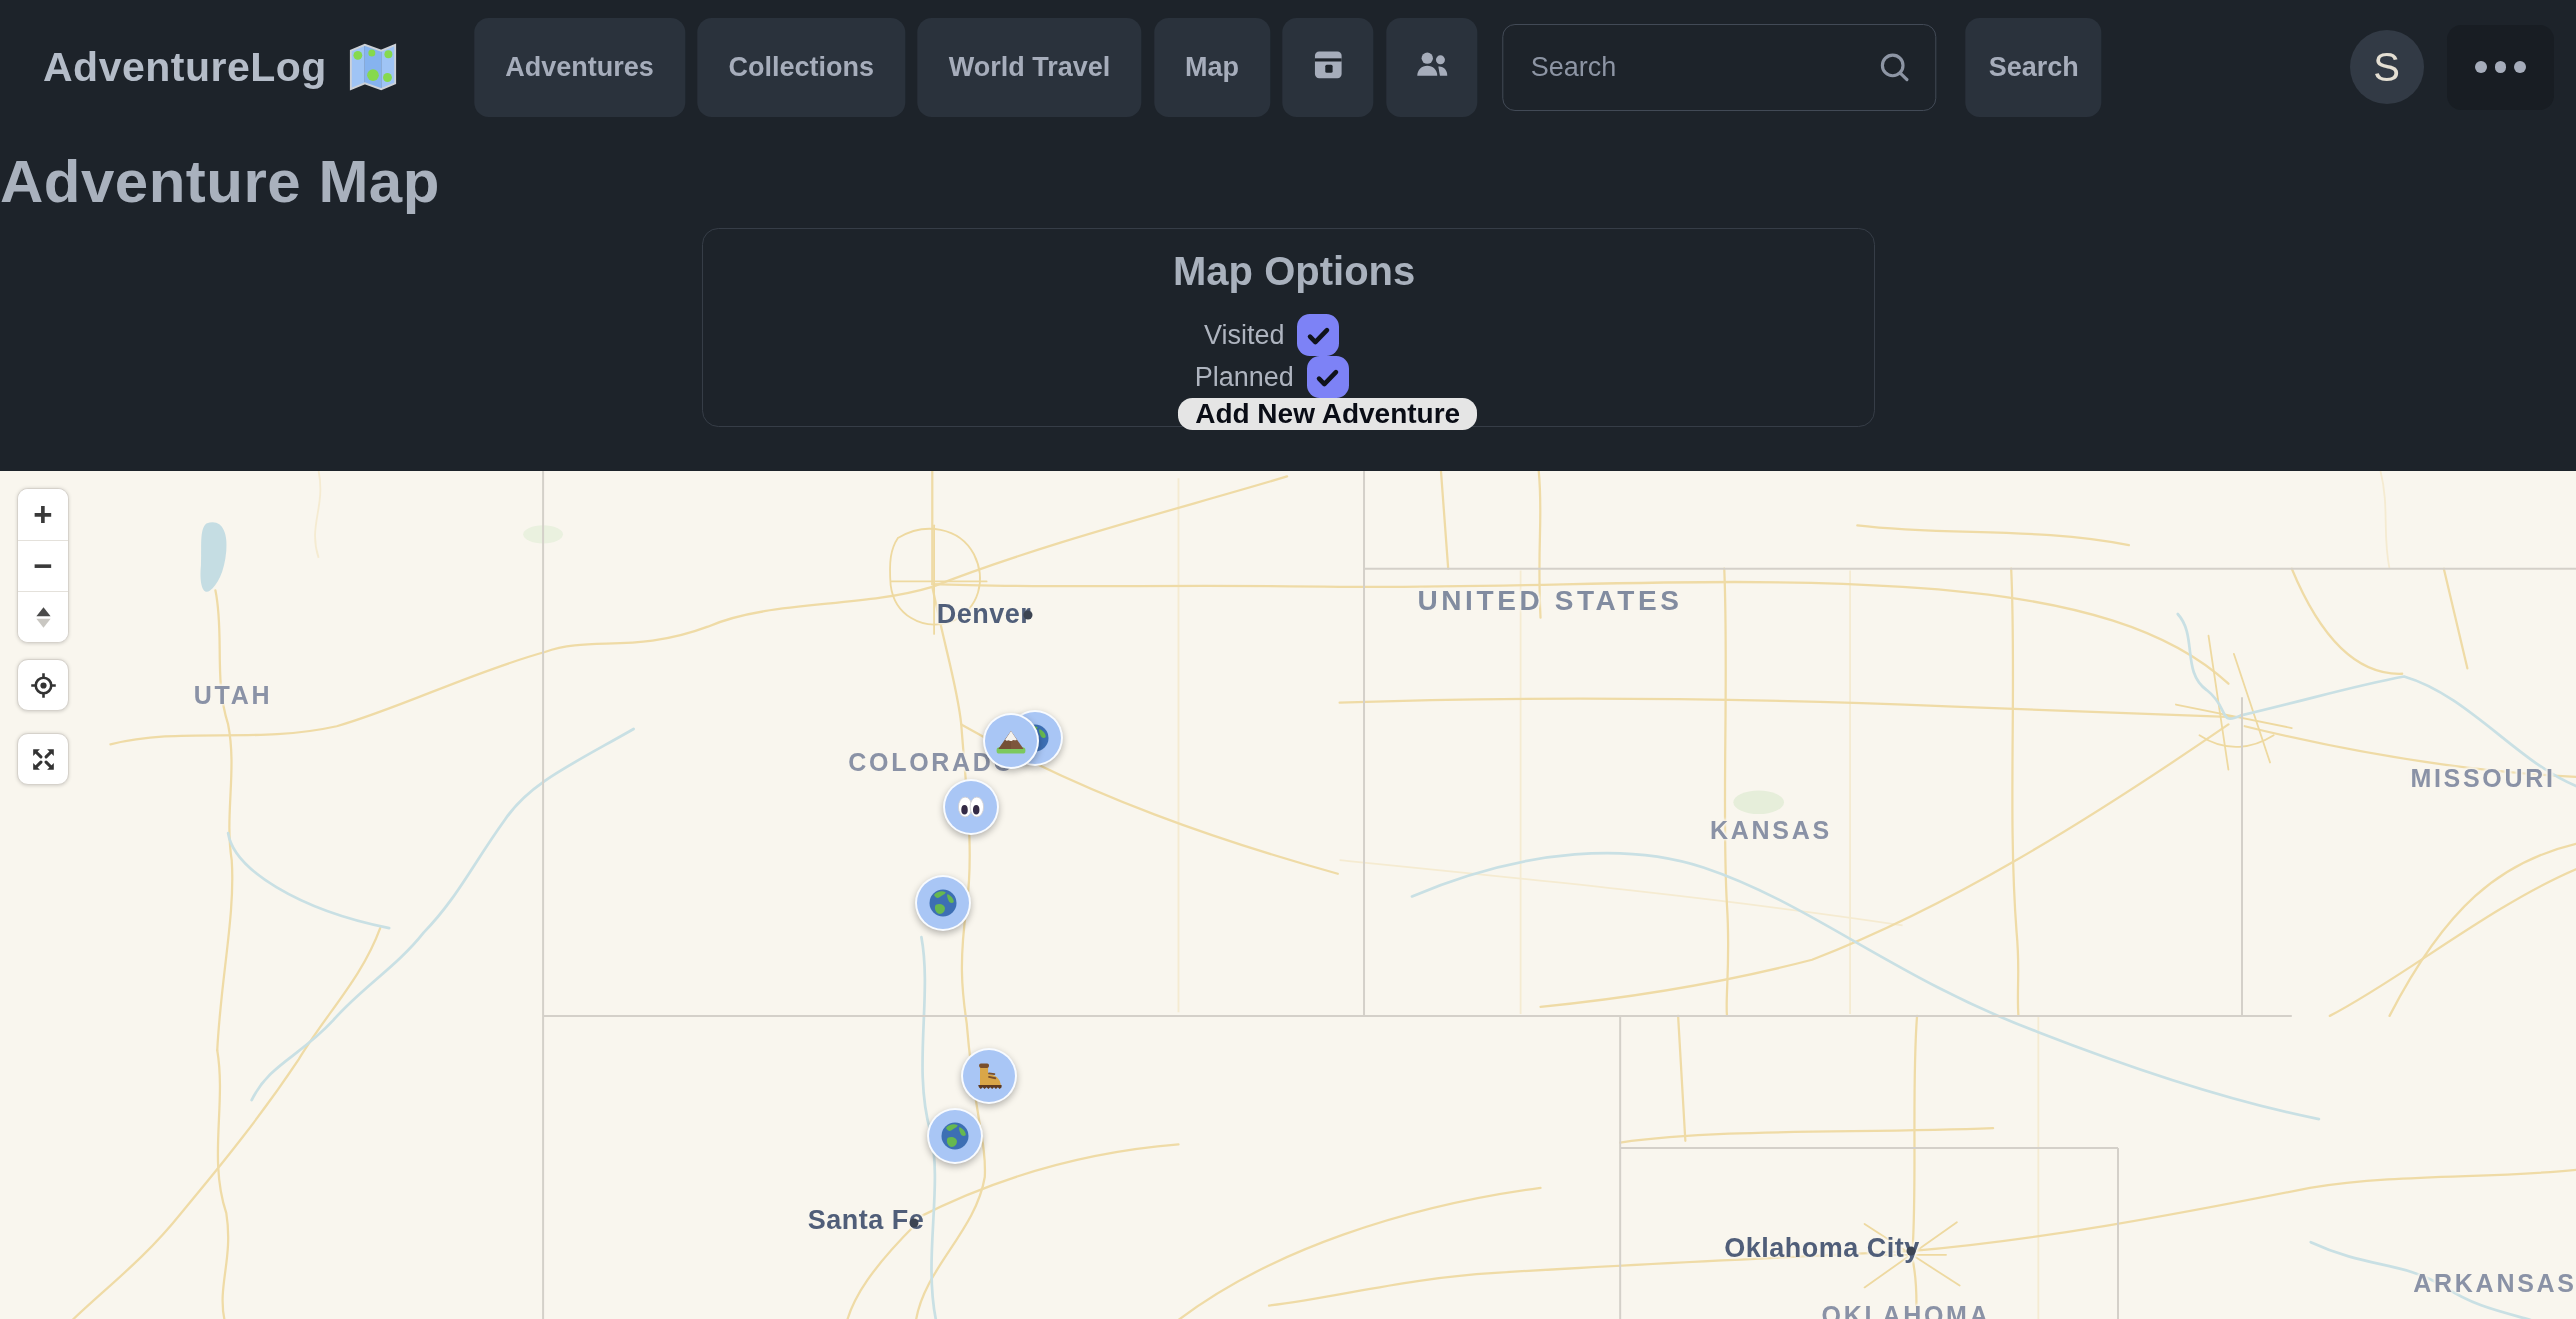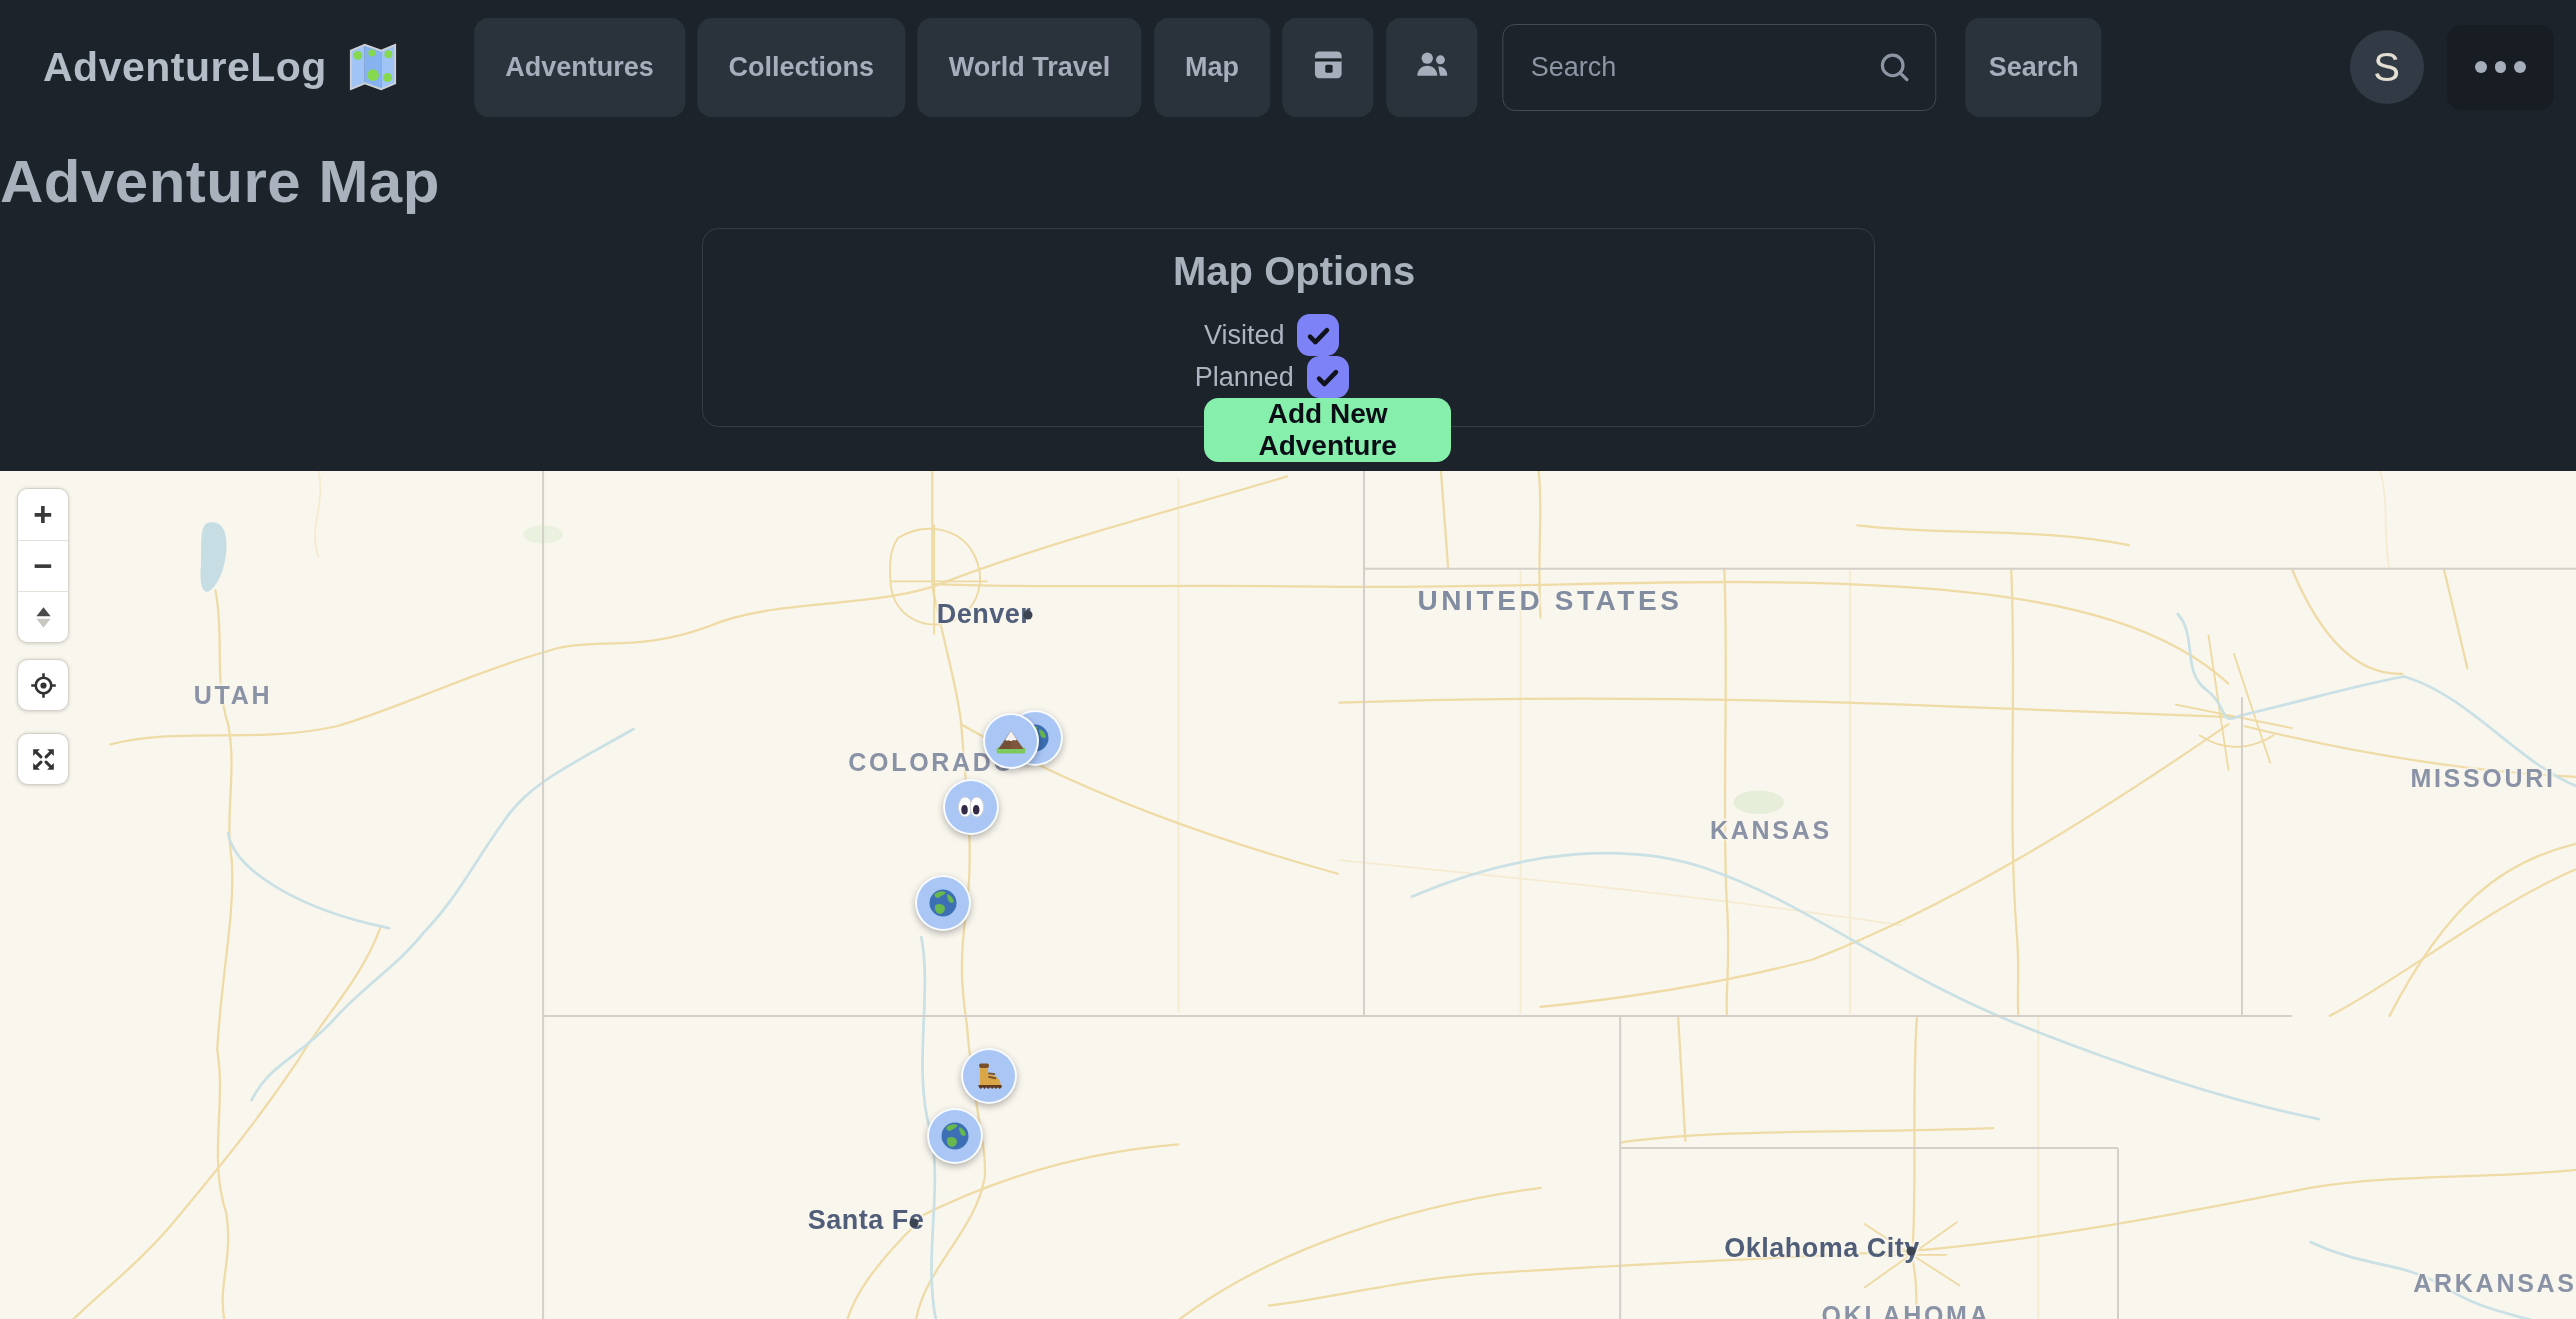--- a/index.html
+++ b/index.html
@@ -41,21 +41,21 @@
   .options-title { text-align:center; font-size:40px; font-weight:600; color:#a9b1bd; }
   .options-row { display:flex; align-items:center; margin-top:20px; height:100px;flex-direction:column; }
   .toggle { display:flex; align-items:center; gap:12.7px; margin-right:45px; cursor:pointer; }
   .toggle-label { font-size:27px; color:#aeb4bf; }
   .toggle-label.lg { font-size:29px; }
   .checkbox { width:42px; height:42px; border-radius:12.7px; display:flex; align-items:center; justify-content:center; }
   .checkbox.checked { background:#7d82f6; }
   .checkbox.checked svg { width:29px; height:29px; }
   .checkbox.unchecked { border:2.7px solid #4a515c; background:transparent; }
   .v-divider { width:1.8px; height:110px; background:#3a4150; margin:0 0 0 auto; }
-  .add-btn { margin:0 0 0 67px; width:247px; height:91px; border:none; border-radius:14.5px; background:#86efac;
+  .add-btn { margin:0 0 0 67px; width:299px; height:91px; border:none; border-radius:14.5px; background:#e5e5e5;
              color:#0a0d16; font-size:28px; font-weight:600; font-family:inherit; cursor:pointer; }
 
   
   .map { position:absolute; left:0; top:471px; width:2576px; height:849px; background:#f9f6ee; overflow:hidden; cursor:grab; }
   .map-art { position:absolute; left:0; top:0; }
   .map-label { position:absolute; transform:translate(-50%,-50%); white-space:nowrap; font-weight:700;
                text-shadow:1.8px 0 2.7px #f9f6ee,-1.8px 0 2.7px #f9f6ee,0 1.8px 2.7px #f9f6ee,0 -1.8px 2.7px #f9f6ee; }
   .lab-state { color:#8a92a6; font-size:25px; letter-spacing:2.7px; z-index:3; }
   .lab-country { color:#828ca0; font-size:28px; letter-spacing:3.6px; z-index:3; }
   .lab-city { color:#505e79; font-size:27px; letter-spacing:0.5px; z-index:4; }

